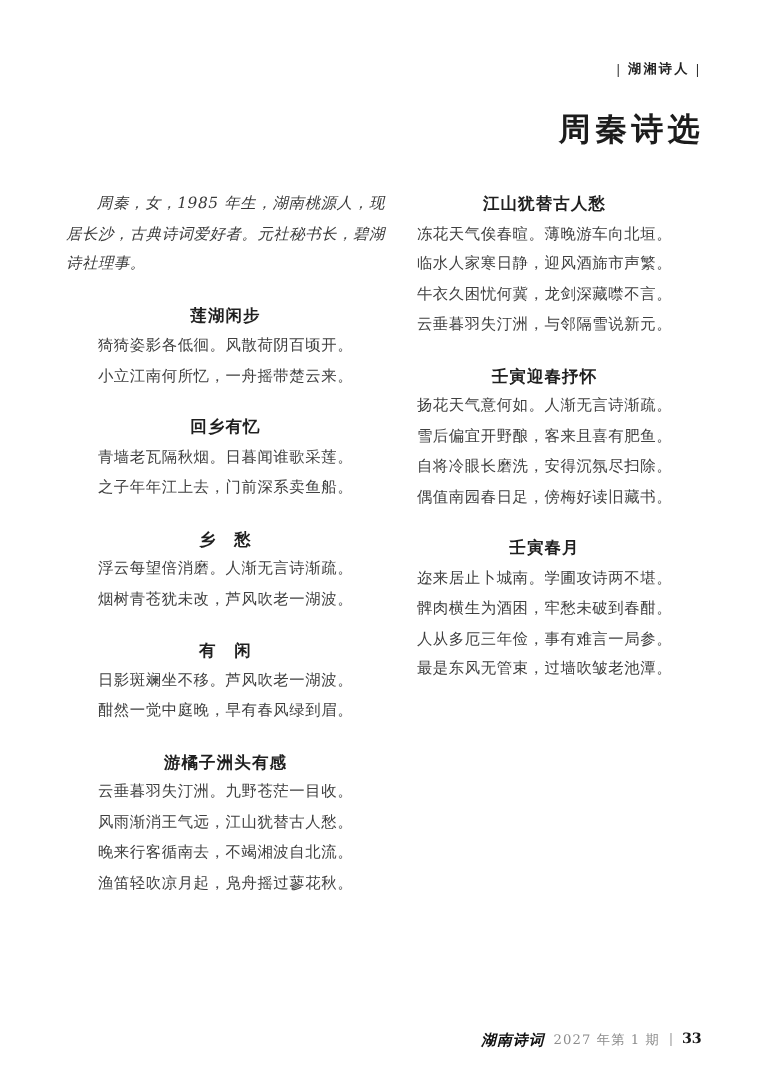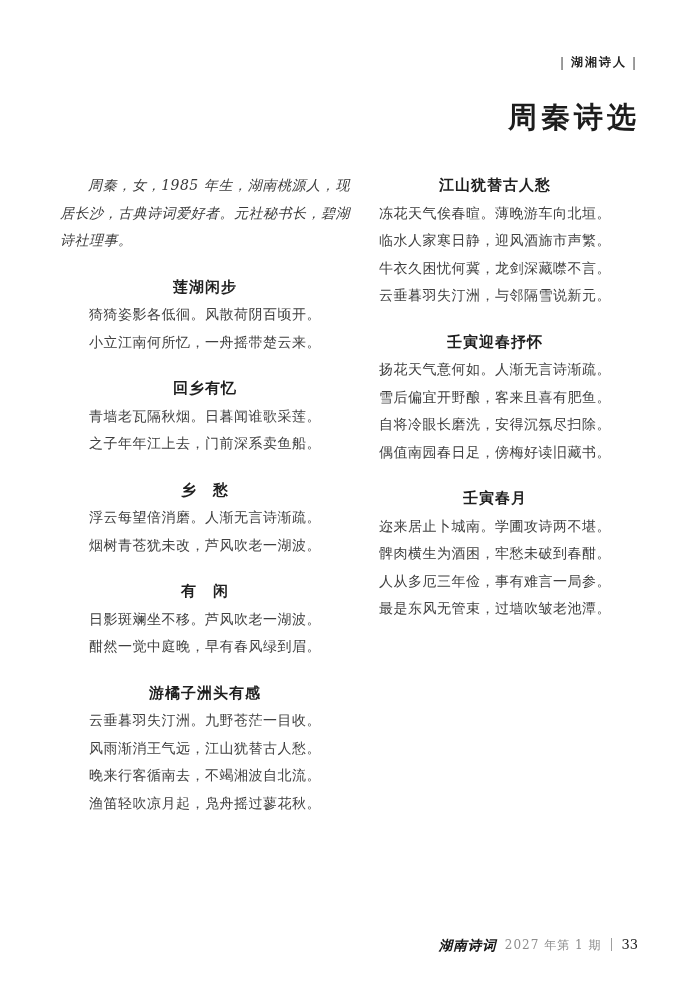--- a/index.html
+++ b/index.html
@@ -82,21 +82,21 @@
   }
   .footer .journal {
     font-weight: bold;
     font-style: italic;
     font-size: 13.5px;
     color: #111;
     letter-spacing: 1px;
   }
   .footer .issue { color: #8c8c8c; letter-spacing: 1px; }
   .footer .divider { color: #9a9a9a; font-weight: normal; }
-  .footer .pagenum { font-weight: normal; font-size: 13px; color: #1a1a1a; }
+  .footer .pagenum { font-weight: bold; font-size: 13px; color: #1a1a1a; }
 </style>
 </head>
 <body>
 
 <div class="page">
 
   <div class="header">
     <span class="bar">|</span>
     <span>湖湘诗人</span>
     <span class="bar">|</span>

